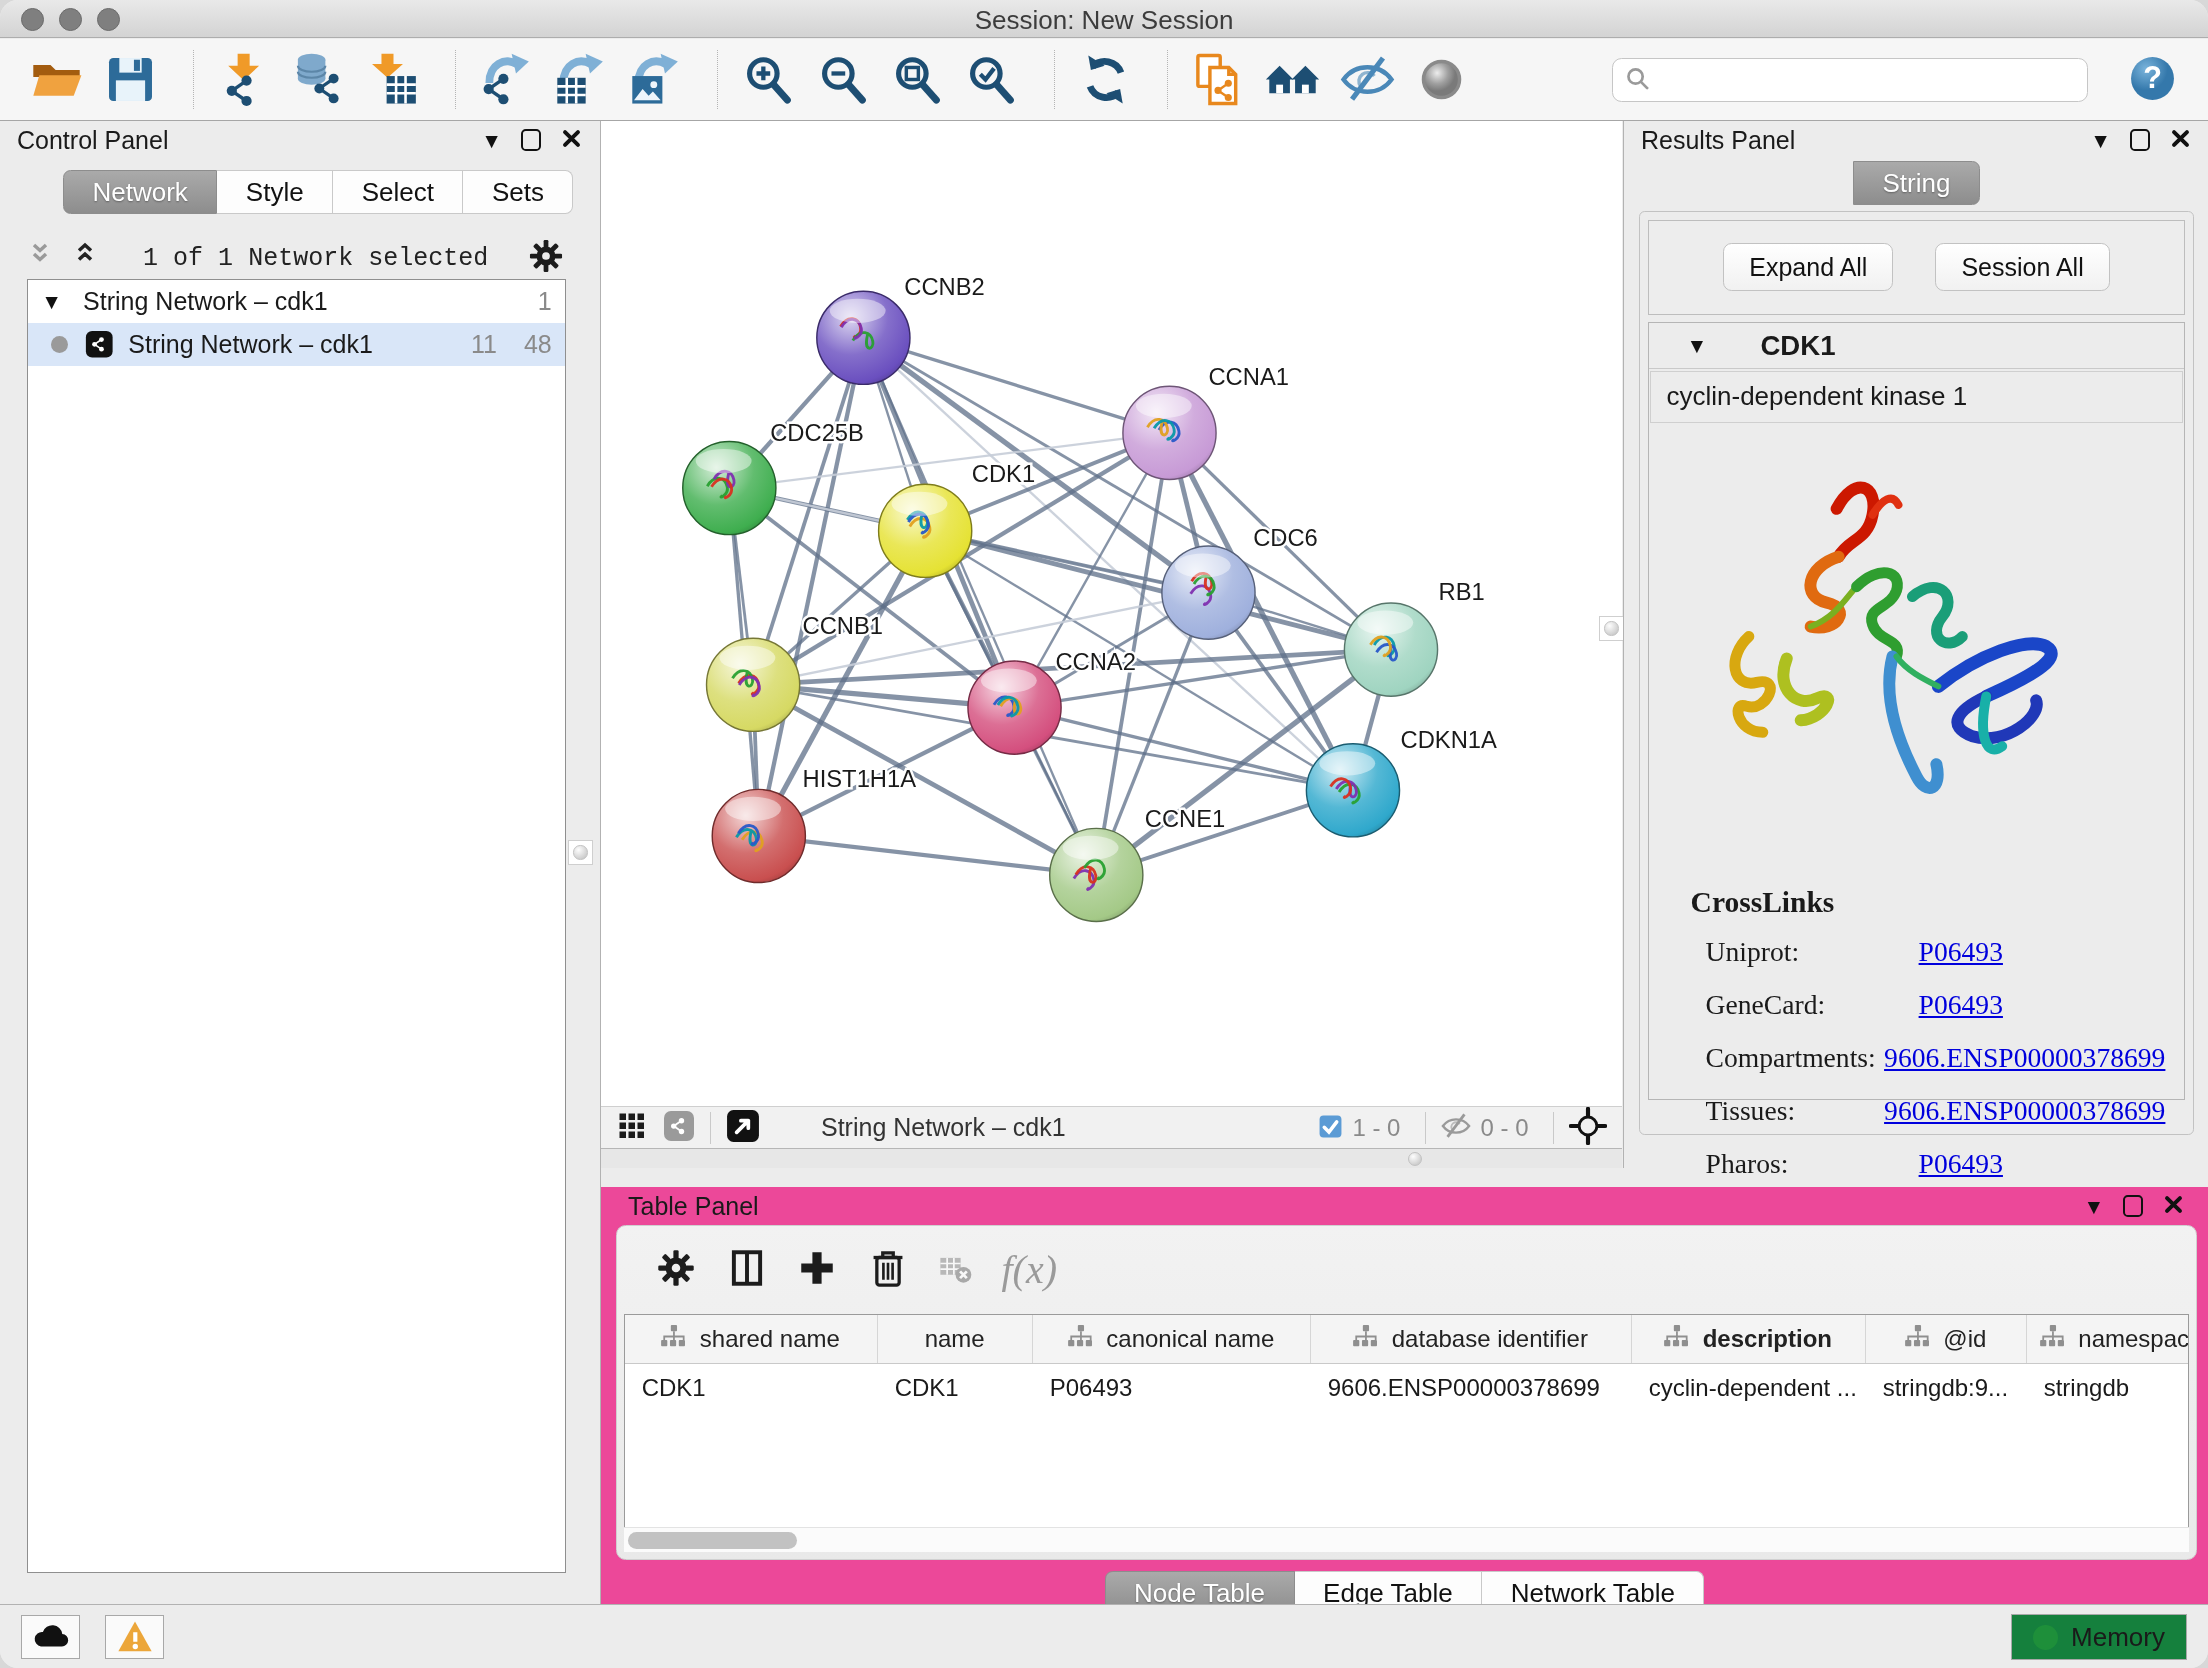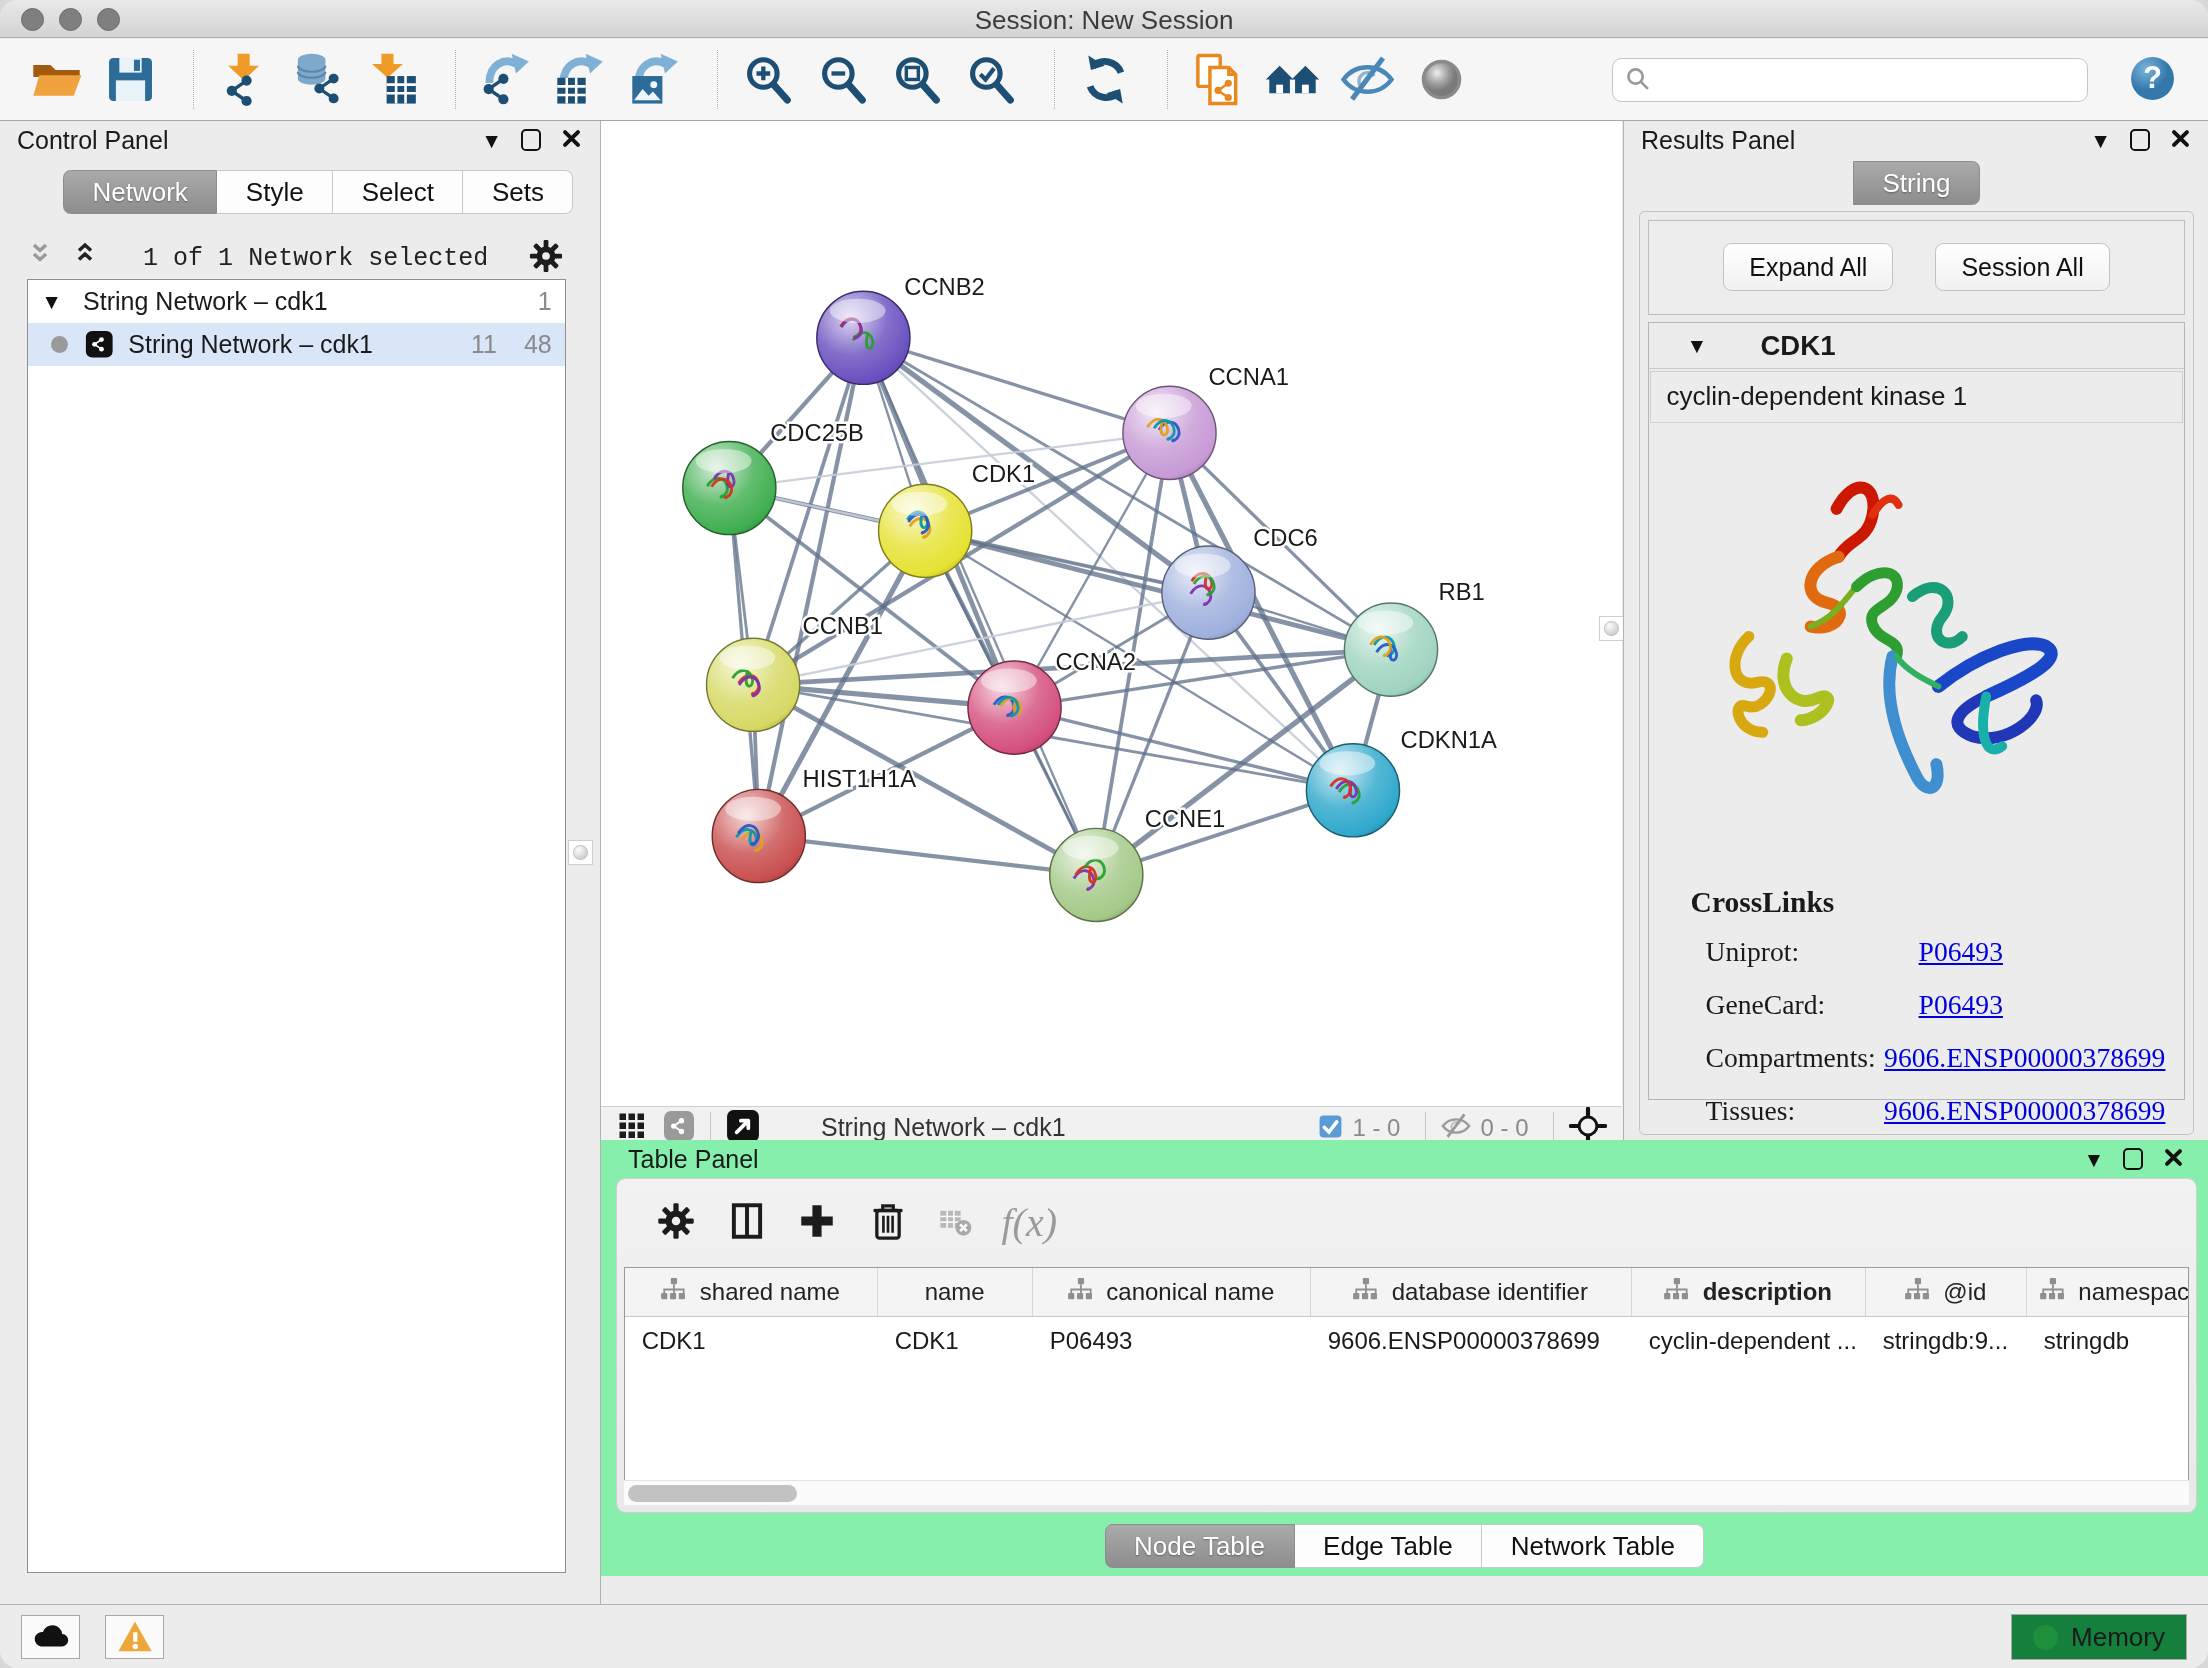--- a/index.html
+++ b/index.html
@@ -76,21 +76,21 @@
   .genehead .tri{margin-left:38px;}
   .genesym{font-size:27.6px;font-weight:bold;margin-left:53px;}
   .genedesc{border:1px solid #cfcfcf;margin:1.9px;padding:9.5px 15px;font-size:26px;}
   .ribbonwrap{position:absolute;left:38px;top:124px;width:399px;height:399px;}
   .xlinks{position:absolute;left:42px;top:563px;right:19px;font-family:"Liberation Serif",serif;}
   .xlinks h3{font-size:29.5px;margin:0 0 17px 0;font-family:"Liberation Serif",serif;}
   .xrow{display:flex;font-size:27.6px;margin-bottom:21px;}
   .xrow .xl{width:228px;padding-left:15px;}
   .lnk{color:#0000dd;text-decoration:underline;}
   
-  .tablepanel{position:absolute;left:601px;top:1019px;width:1607px;height:436px;background:#86efac;}
+  .tablepanel{position:absolute;left:601px;top:1066px;width:1607px;height:436px;background:#ec4899;}
   .tpbox{position:absolute;left:15px;top:38px;right:11.4px;height:335px;border:1px solid #d0d0d0;border-radius:9.5px;
     background:linear-gradient(#f2f2f2,#e9e9e9);}
   .tptools{display:flex;align-items:center;gap:28.5px;padding:15px 0 0 38px;height:72px;}
   .fx{font-family:"Liberation Serif",serif;font-style:italic;font-size:40px;color:#9a9a9a;line-height:1;}
   .gridtable{position:absolute;left:6.7px;top:88px;right:6.7px;height:214px;background:#fff;
     border:1px solid #9a9a9a;overflow:hidden;}
   .thead{display:flex;height:49px;background:#f4f4f4;border-bottom:1px solid #c9c9c9;}
   .th{display:flex;align-items:center;justify-content:center;gap:13.3px;font-size:24px;color:#222;
     border-right:1px solid #d6d6d6;flex:none;}
   .trdata{display:flex;height:48px;}

